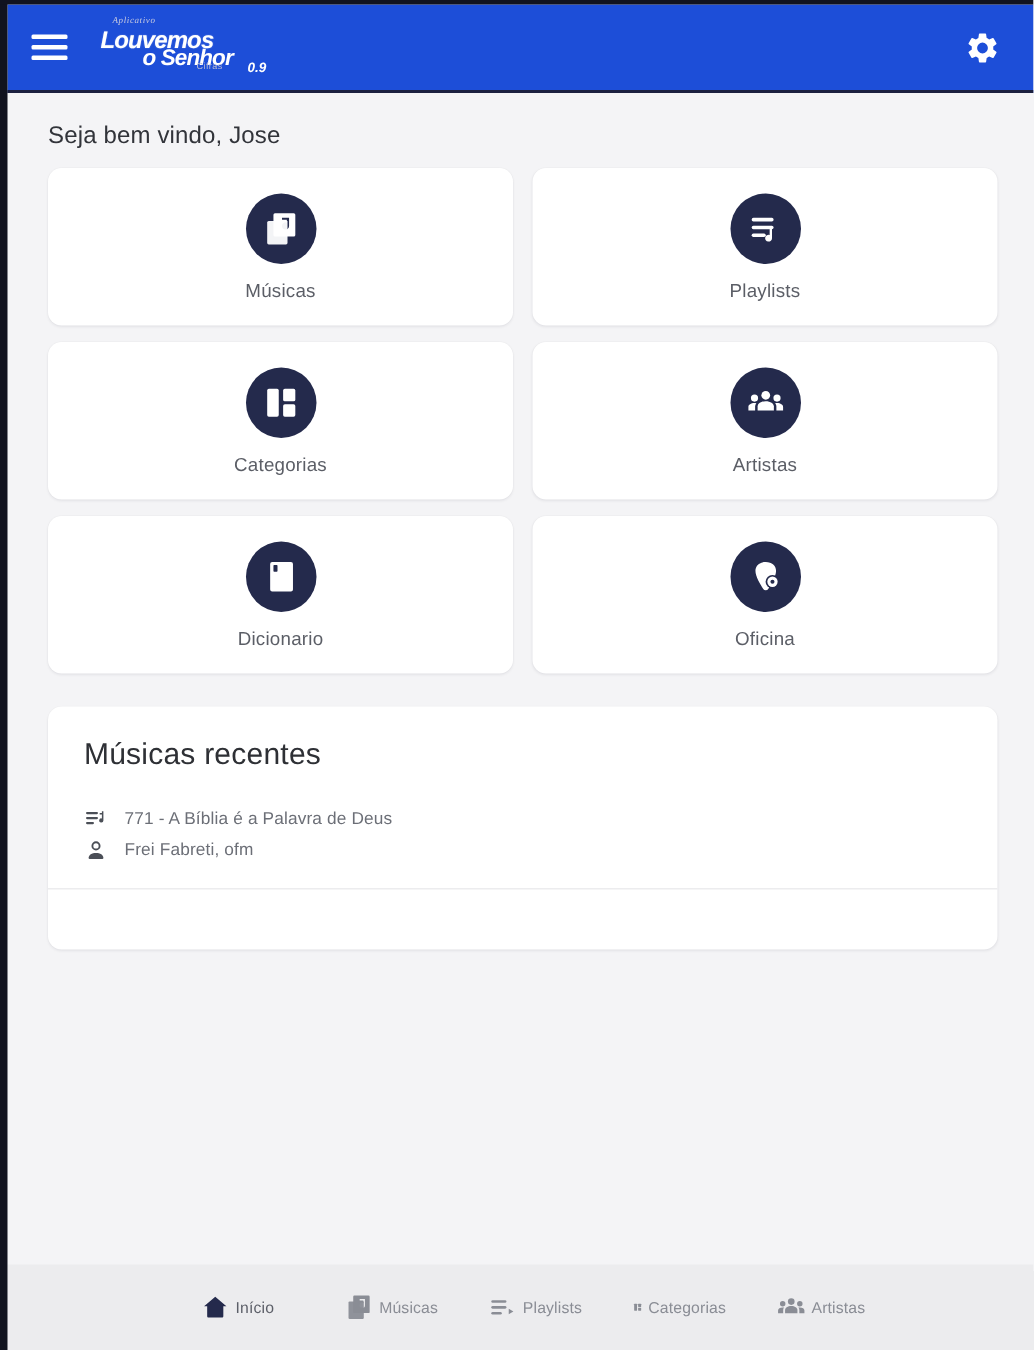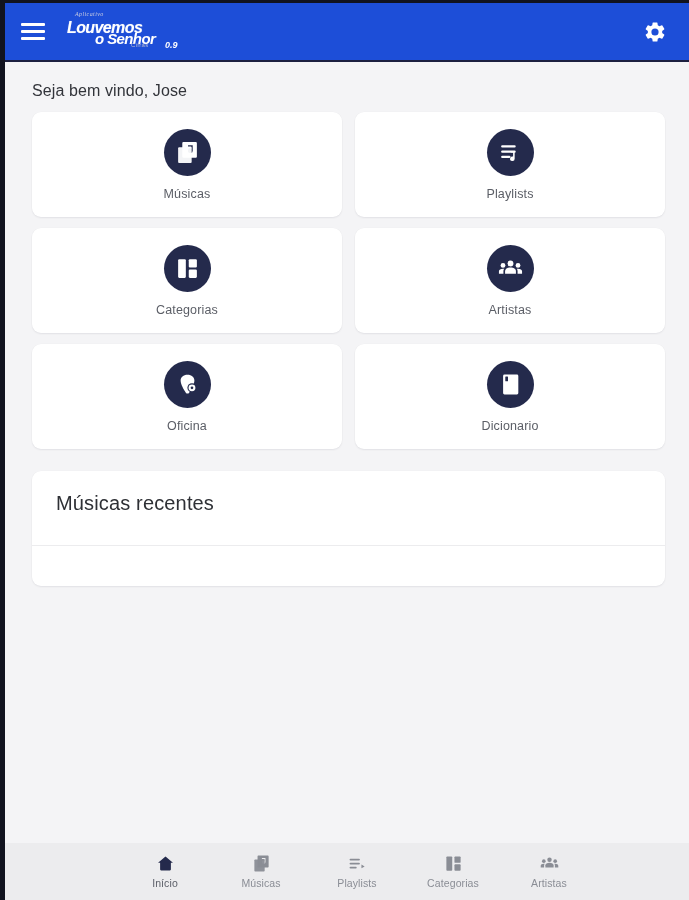--- a/index.html
+++ b/index.html
@@ -88,21 +88,21 @@
   .srow { display:flex; align-items:center; gap:11px; margin:5px 0; }
   .srow svg { width:16px; height:16px; fill:#4b4f57; flex:0 0 16px; }
   .srow span { font-size:11.5px; color:#6c6f77; letter-spacing:.1px; }
 
   
   .bottomnav {
     position:absolute; left:5px; bottom:0; width:684px; height:57px;
     background:#ececee; display:flex; align-items:center; justify-content:center; gap:34px;
     padding-left:20px;
   }
-  .navitem { display:flex; flex-direction:column; align-items:center; gap:4px; cursor:pointer; width:62px; }
+  .navitem { display:flex; align-items:center; gap:4px; cursor:pointer; width:62px; }
   .navitem svg { width:19px; height:19px; fill:#8a8d95; display:block; }
   .navitem .nlabel { font-size:10.5px; color:#8a8d95; letter-spacing:.1px; }
   .navitem.active svg { fill:#242a4c; }
   .navitem.active .nlabel { color:#5c5f68; }
 </style>
 </head>
 <body>
 
 <div class="frame-left"></div>
 <div class="frame-top"></div>
@@ -179,45 +179,61 @@
           <path d="M4.8 12.2c-2.3 0-3.9 1.1-3.9 2.5V17h4.3v-2.7c0-.8.3-1.5.8-2.05a6 6 0 0 0-1.2-.05z"></path>
           <path d="M19.2 12.2c-.42 0-.82.02-1.2.05.5.55.8 1.25.8 2.05V17h4.3v-2.3c0-1.4-1.6-2.5-3.9-2.5z"></path>
         </svg>
       </div>
       <div class="tlabel">Artistas</div>
     </div>
 
     <div class="tile">
       <div class="circle">
         <svg viewBox="0 0 24 24" aria-hidden="true">
+          <path d="M6.2 2.5h12a1.3 1.3 0 0 1 1.3 1.3v16.4a1.3 1.3 0 0 1-1.3 1.3h-12A1.3 1.3 0 0 1 4.9 20.2V3.8a1.3 1.3 0 0 1 1.3-1.3z"></path>
+          <rect x="7" y="4.4" width="2.6" height="4.4" rx=".5" fill="#242a4c"></rect>
+        </svg>
+      </div>
+      <div class="tlabel">Dicionario</div>
+    </div>
+
+    <div class="tile">
+      <div class="circle">
+        <svg viewBox="0 0 24 24" aria-hidden="true">
           <path d="M12 2.6c-4 0-6.6 2.3-6.6 5.6 0 3.6 3 8.6 5 11.6a1.9 1.9 0 0 0 3.2 0c2-3 5-8 5-11.6 0-3.3-2.6-5.6-6.6-5.6z"></path>
           <circle cx="16.3" cy="15.2" r="4.4" fill="#242a4c"></circle>
           <circle cx="16.3" cy="15.2" r="3.3"></circle>
           <circle cx="16.3" cy="15.2" r="1.3" fill="#242a4c"></circle>
         </svg>
       </div>
       <div class="tlabel">Oficina</div>
     </div>
 
-    <div class="tile">
-      <div class="circle">
-        <svg viewBox="0 0 24 24" aria-hidden="true">
-          <path d="M6.2 2.5h12a1.3 1.3 0 0 1 1.3 1.3v16.4a1.3 1.3 0 0 1-1.3 1.3h-12A1.3 1.3 0 0 1 4.9 20.2V3.8a1.3 1.3 0 0 1 1.3-1.3z"></path>
-          <rect x="7" y="4.4" width="2.6" height="4.4" rx=".5" fill="#242a4c"></rect>
-        </svg>
-      </div>
-      <div class="tlabel">Dicionario</div>
-    </div>
-
   </div>
 
   <div class="recent">
     <h2>Músicas recentes</h2>
 
     <div class="song">
+      <div class="srow">
+        <svg viewBox="0 0 24 24" aria-hidden="true">
+          <rect x="2" y="5" width="12" height="2.2" rx="1.1"></rect>
+          <rect x="2" y="10" width="12" height="2.2" rx="1.1"></rect>
+          <rect x="2" y="15" width="8" height="2.2" rx="1.1"></rect>
+          <path d="M19.4 4.2v9.3a2.1 2.1 0 1 1-1.5-2V7.4h-2.2V5.9h2.2V4.2z"></path>
+        </svg>
+        <span>771 - A Bíblia é a Palavra de Deus</span>
+      </div>
+      <div class="srow">
+        <svg viewBox="0 0 24 24" aria-hidden="true">
+          <circle cx="12" cy="7.4" r="3.6" fill="none" stroke="#4b4f57" stroke-width="1.9"></circle>
+          <path d="M4.6 19.4c0-3.1 3.3-5 7.4-5s7.4 1.9 7.4 5a1.1 1.1 0 0 1-1.1 1.1H5.7a1.1 1.1 0 0 1-1.1-1.1z"></path>
+        </svg>
+        <span>Frei Fabreti, ofm</span>
+      </div>
     </div>
 
     <div class="song">
     </div>
   </div>
 
 </div>
 
 <div class="bottomnav">
 

